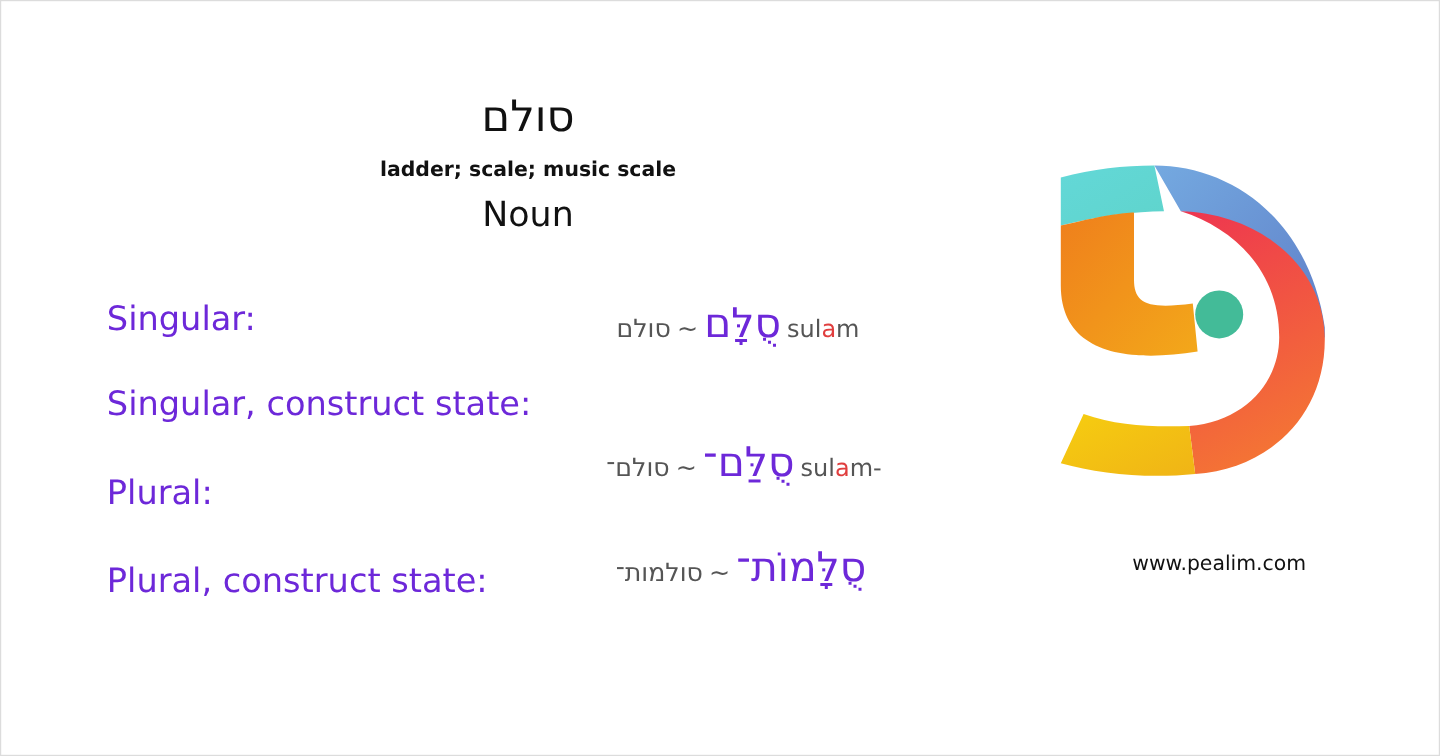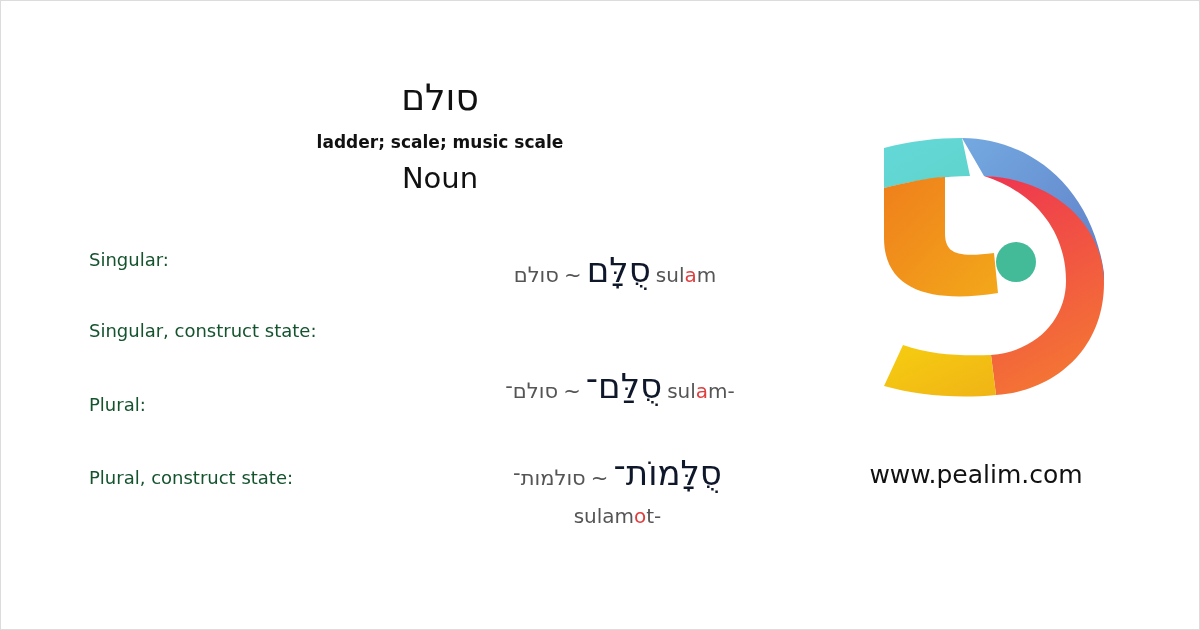--- a/index.html
+++ b/index.html
@@ -5,29 +5,29 @@
     * { margin: 0; padding: 0; box-sizing: border-box; }
     html, body { width: 1200px; height: 630px; background: #ffffff; overflow: hidden; }
     body { font-family: "DejaVu Sans", "Liberation Sans", sans-serif; position: relative; }
     .frame { position: absolute; left: 0; top: 0; width: 1200px; height: 630px; border: 1px solid #dcdcdc; }
 
     .header { position: absolute; left: 240px; width: 400px; text-align: center; color: #111; }
     .hw { top: 76px; font-size: 36px; line-height: 44px; }
     .mean { top: 126px; font-size: 17px; line-height: 32px; font-weight: bold; }
     .pos { top: 162px; font-size: 29px; line-height: 32px; }
 
-    .label { position: absolute; left: 89px; font-size: 18px; color: #14532d; white-space: nowrap; }
+    .label { position: absolute; left: 89px; font-size: 28px; color: #6d28d9; white-space: nowrap; }
     .row-val { position: absolute; text-align: center; white-space: nowrap; color: #555; }
-    .heb-main { font-size: 34px; color: #0f172a; }
+    .heb-main { font-size: 34px; color: #6d28d9; }
     .heb-plain { font-size: 21px; color: #555; }
     .tilde { font-size: 21px; color: #555; }
     .translit { font-size: 20px; color: #555; }
     .accent { color: #e03e3e; }
 
-    .url { position: absolute; left: 856px; top: 460px; width: 240px; text-align: center; font-size: 25px; color: #111; }
+    .url { position: absolute; left: 896px; top: 460px; width: 240px; text-align: center; font-size: 17px; color: #111; }
 
     .logo { position: absolute; left: 876px; top: 133px; width: 240px; height: 270px; }
   </style>
 </head>
 <body>
 
 <div class="frame"></div>
 
 <div class="header hw" dir="rtl">סולם</div>
 <div class="header mean">ladder; scale; music scale</div>
@@ -53,21 +53,20 @@
 <div class="row-val" style="left:480px; top:372px; width:270px;">
 </div>
 
 <div class="label" style="top:467px;">Plural, construct state:</div>
 <div class="row-val" style="left:475px; top:450px; width:285px;">
   <div style="line-height:46px;">
     <span class="heb-plain" dir="rtl">סולמות־</span>
     <span class="tilde">~</span>
     <span class="heb-main" dir="rtl">סֻלָּמוֹת־</span>
   </div>
-  <div class="translit" style="line-height:26px;"><span>sulam</span><span class="accent">o</span><span>t-</span></div>
 </div>
 
 <svg class="logo" viewBox="0 0 240 270">
   <defs>
     <linearGradient id="gTeal" x1="0" y1="0" x2="1" y2="1">
       <stop offset="0" stop-color="#63d8d8"></stop>
         <stop offset="1" stop-color="#5fd4cc"></stop>
     </linearGradient>
     <linearGradient id="gBlue" x1="0" y1="0" x2="1" y2="1">
       <stop offset="0" stop-color="#74a9e0"></stop>

